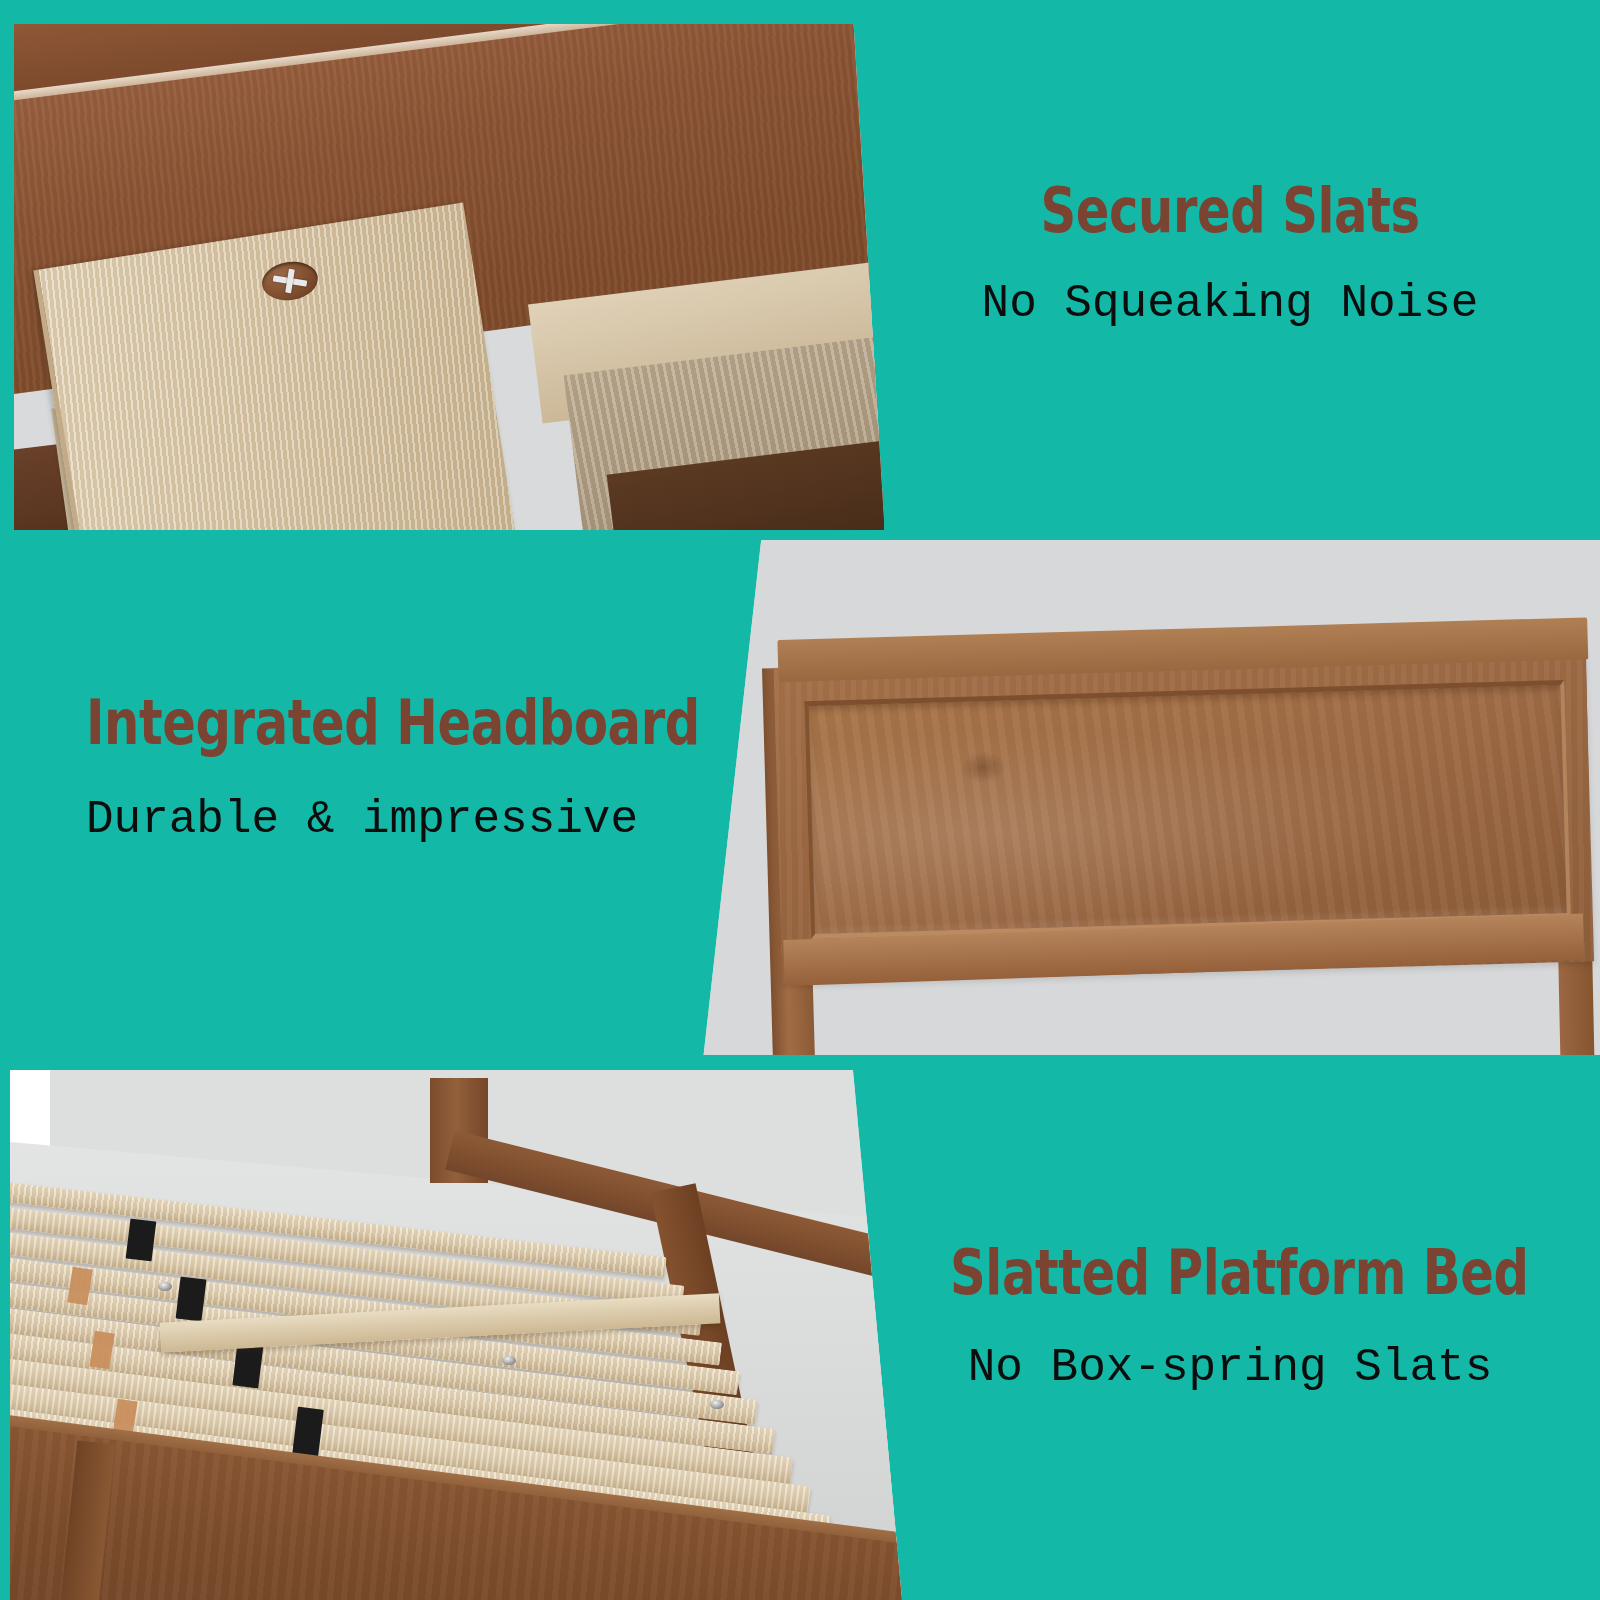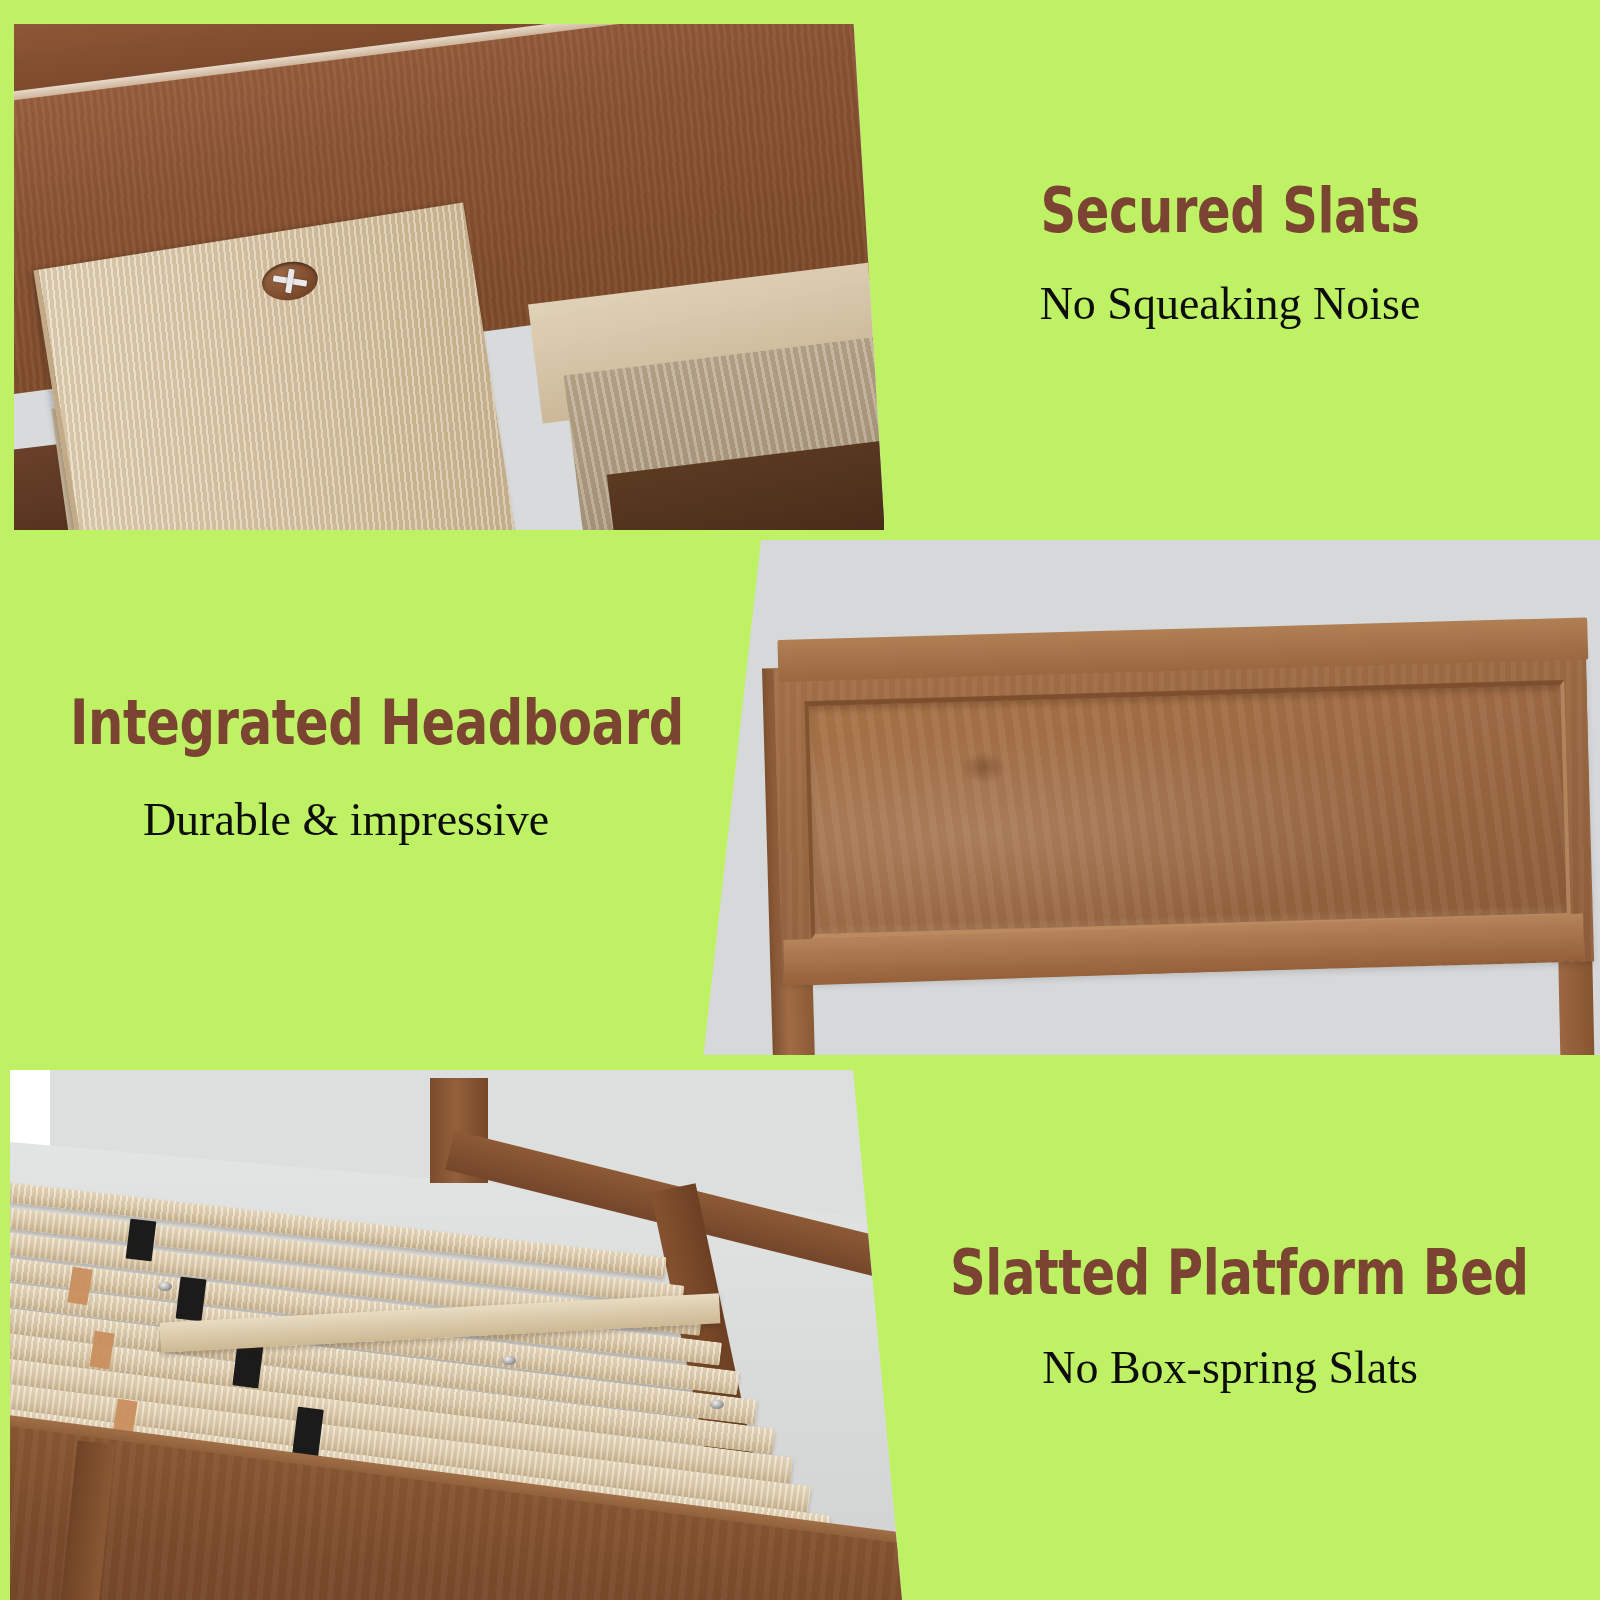--- a/index.html
+++ b/index.html
@@ -3,39 +3,39 @@
 <meta charset="utf-8">
 <style>
   html,body{margin:0;padding:0;}
   body{
     width:1600px;height:1600px;
     background:#ffffff;
     font-family:"Liberation Sans", sans-serif;
     overflow:hidden;
     position:relative;
   }
-  .stage{position:absolute;inset:0;background:#bef264;}
+  .stage{position:absolute;inset:0;background:#14b8a6;}
 
   
   .panel{position:absolute;overflow:hidden;background:#d8d9d9;}
 
   
   .textblock{position:absolute;text-align:center;}
   .headline{
     font-family:"DejaVu Sans", sans-serif;
     font-weight:700;
     color:#7a4332;
     letter-spacing:-0.5px;
     transform:scaleX(.80);
     transform-origin:center center;
     white-space:nowrap;
     line-height:1.05;
   }
   .subline{
-    font-family:Liberation Serif, serif;
+    font-family:Liberation Mono, monospace;
     font-weight:400;
     color:#0d0d0d;
     white-space:nowrap;
     line-height:1.1;
   }
 
   
   #panel1{
     left:14px;top:24px;width:870px;height:506px;
     clip-path:polygon(0% 0%, 96.5% 0%, 100% 98%, 100% 100%, 0% 100%);
@@ -244,21 +244,21 @@
   #panel3 .screwdot{
     position:absolute;width:14px;height:9px;border-radius:50%;
     background:radial-gradient(ellipse at 40% 30%,#f0f0f0,#8d8d8d 70%,#5d5d5d);
   }
 
   
   #t1{left:880px;top:178px;width:700px;}
   #t1 .headline{font-size:62px;}
   #t1 .subline{font-size:46px;margin-top:36px;}
 
-  #t2{left:1px;top:690px;width:690px;}
+  #t2{left:17px;top:690px;width:690px;}
   #t2 .headline{font-size:62px;}
   #t2 .subline{font-size:46px;margin-top:40px;}
 
   #t3{left:880px;top:1240px;width:700px;}
   #t3 .headline{font-size:62px;}
   #t3 .subline{font-size:46px;margin-top:38px;}
 </style>
 </head>
 <body>
 

